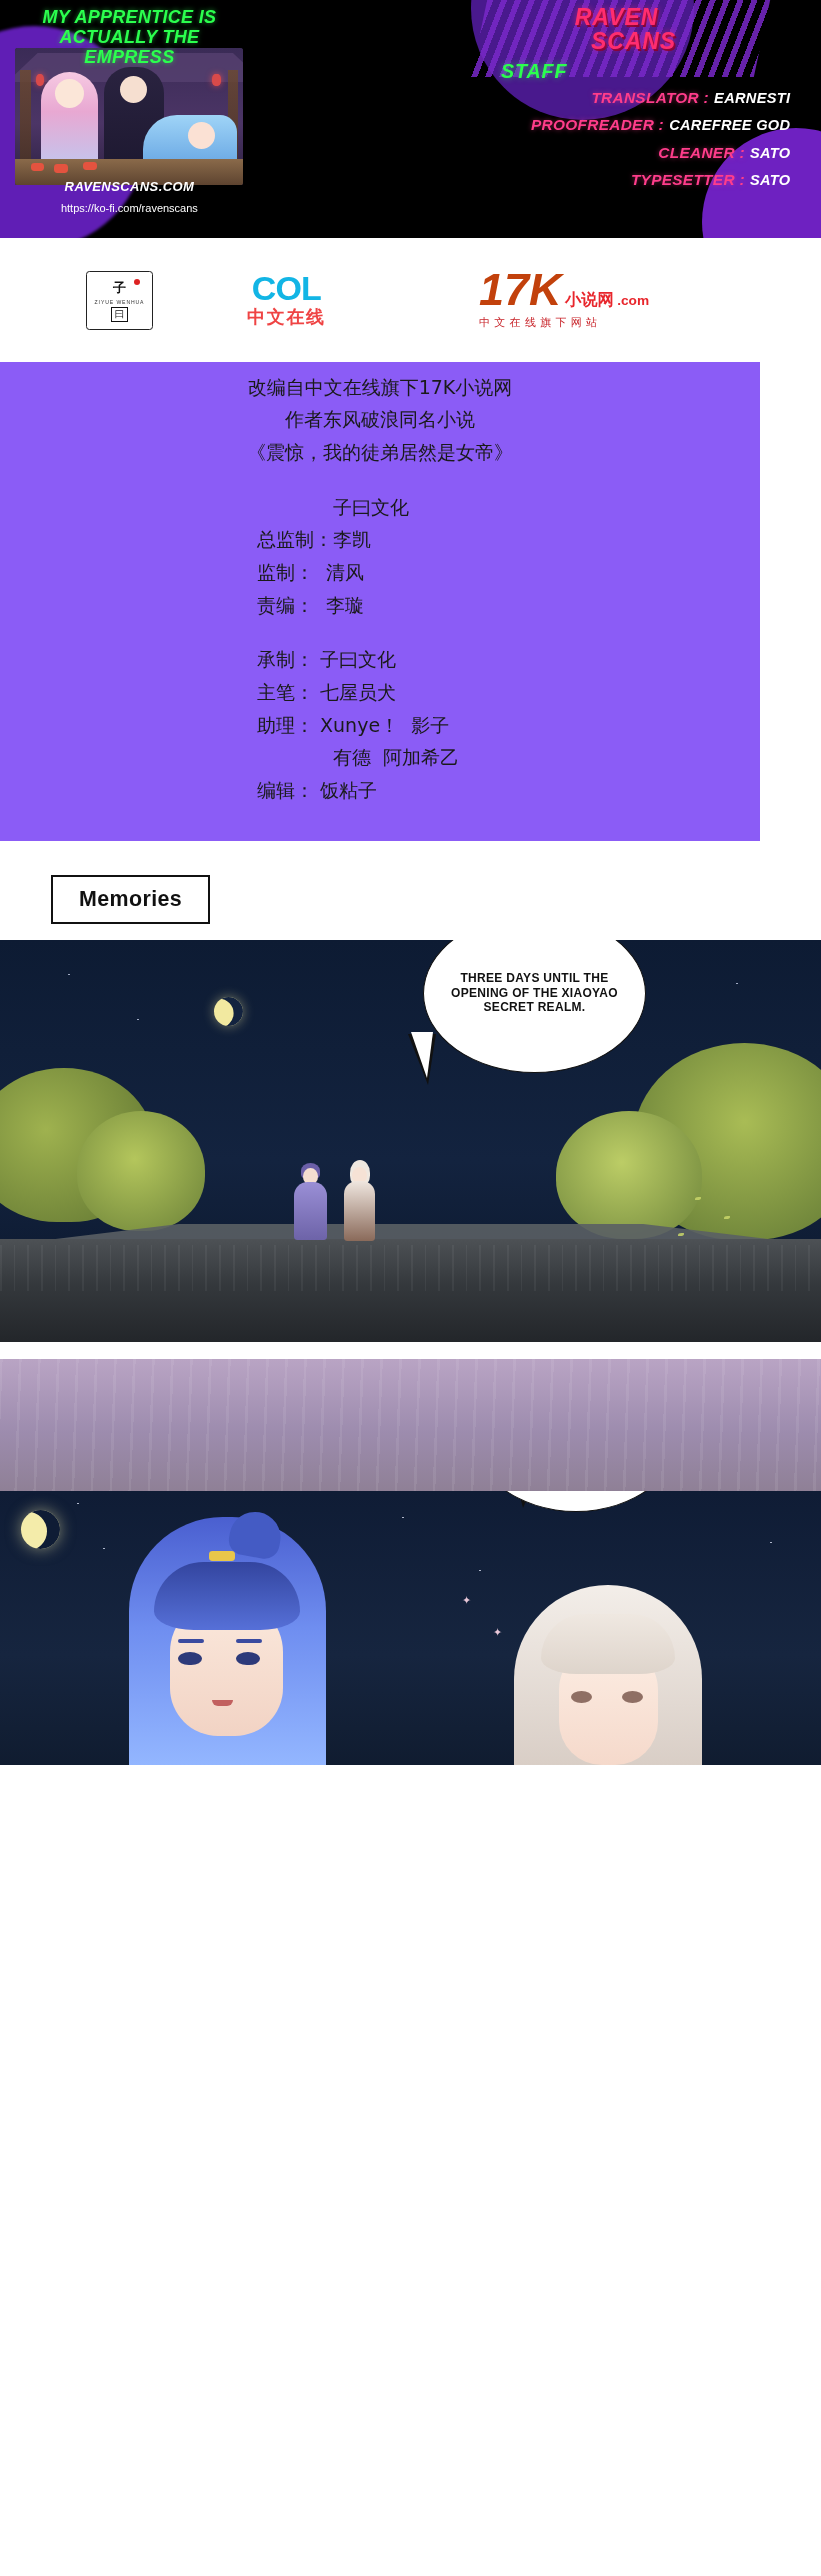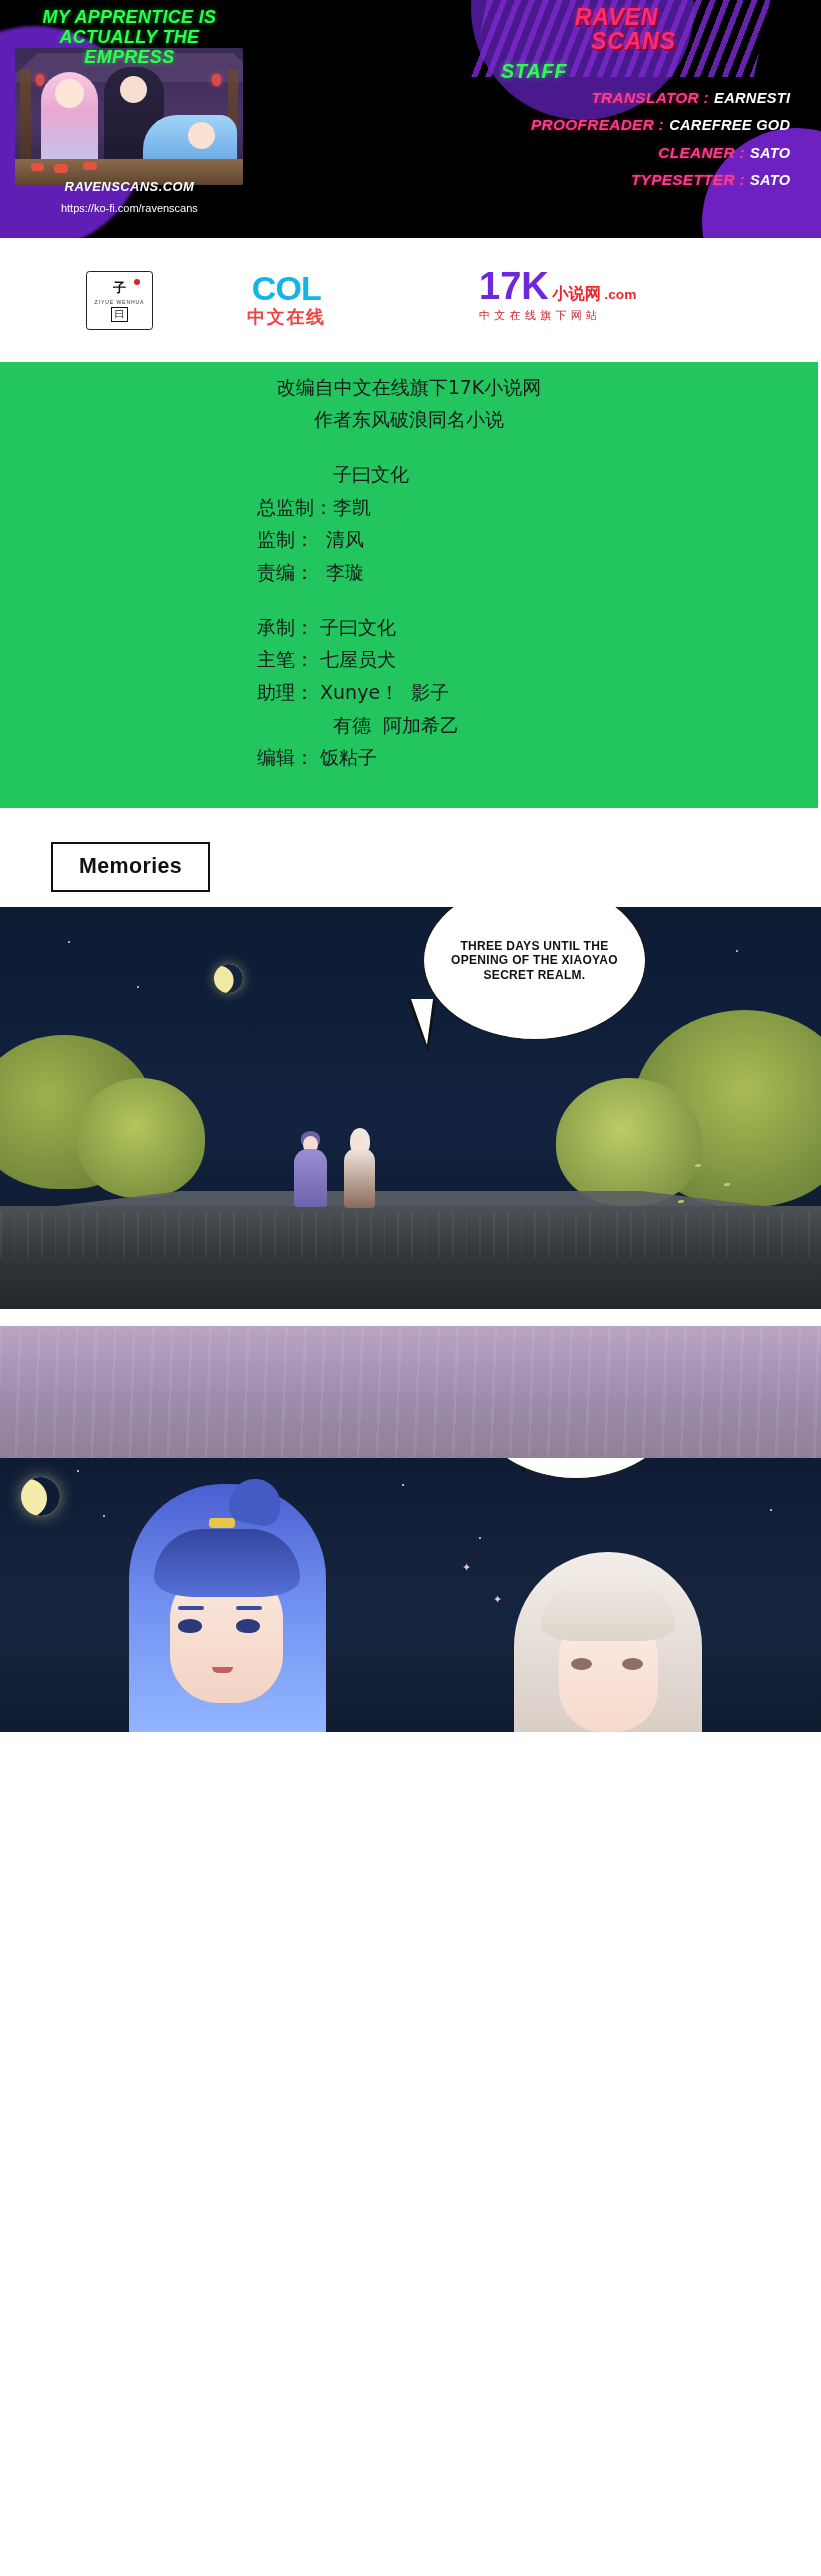--- a/index.html
+++ b/index.html
@@ -293,23 +293,24 @@
   }
   .logo-17k {
     position: absolute;
     left: 479px; top: 29px;
   }
   .logo-17k .top {
     display: flex;
     align-items: baseline;
   }
   .logo-17k .num {
-    color: #6d28d9;
-    font-size: 38px;
-    font-weight: bold;
+    color: #c2410c;
+    font-size: 45px;
+    font-weight: bold;
+    font-style: italic;
     line-height: 1;
   }
   .logo-17k .suffix {
     color: #e8262c;
     font-size: 16.3px;
     font-weight: bold;
     margin-left: 3.4px;
     font-family: "DejaVu Sans", sans-serif;
   }
   .logo-17k .dotcom {
@@ -321,22 +322,22 @@
   .logo-17k .sub {
     color: #c8242a;
     font-size: 11px;
     letter-spacing: 4.3px;
     margin-top: 3.4px;
     font-family: "DejaVu Sans", sans-serif;
   }
 
   
   .cn-block {
-    width: 818px;
-    background: #22c55e;
+    width: 760px;
+    background: #8b5cf6;
     color: #1a1a1a;
     font-family: "DejaVu Sans", sans-serif;
     font-size: 19px;
     line-height: 1.72;
     padding-top: 8.6px;
     padding-bottom: 34px;
   }
   .cn-center { text-align: center; }
   .cn-indent {
     margin-left: 257px;
@@ -702,20 +703,21 @@
         <span class="dotcom">.com</span>
       </div>
       <div class="sub">中文在线旗下网站</div>
     </div>
   </div>
 
   <div class="cn-block">
     <div class="cn-center">
       <div class="cn-line">改编自中文在线旗下17K小说网</div>
       <div class="cn-line">作者东风破浪同名小说</div>
+      <div class="cn-line">《震惊，我的徒弟居然是女帝》</div>
     </div>
 
     <div class="cn-gap"></div>
 
     <div class="cn-indent">
       <div class="cn-line">　　　　子曰文化</div>
       <div class="cn-line">总监制：李凯</div>
       <div class="cn-line">监制：  清风</div>
       <div class="cn-line">责编：  李璇</div>
     </div>

